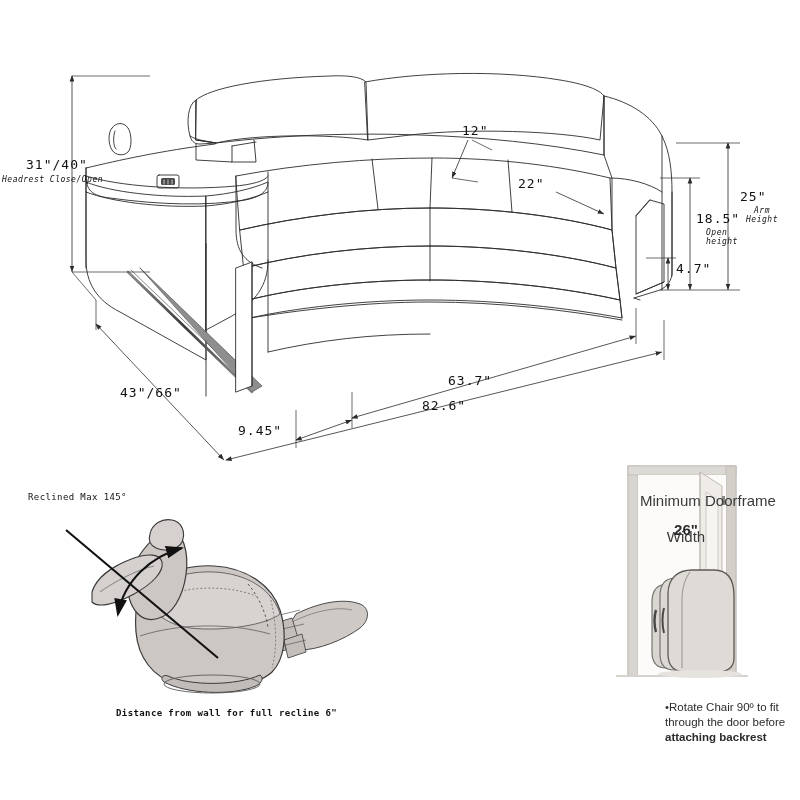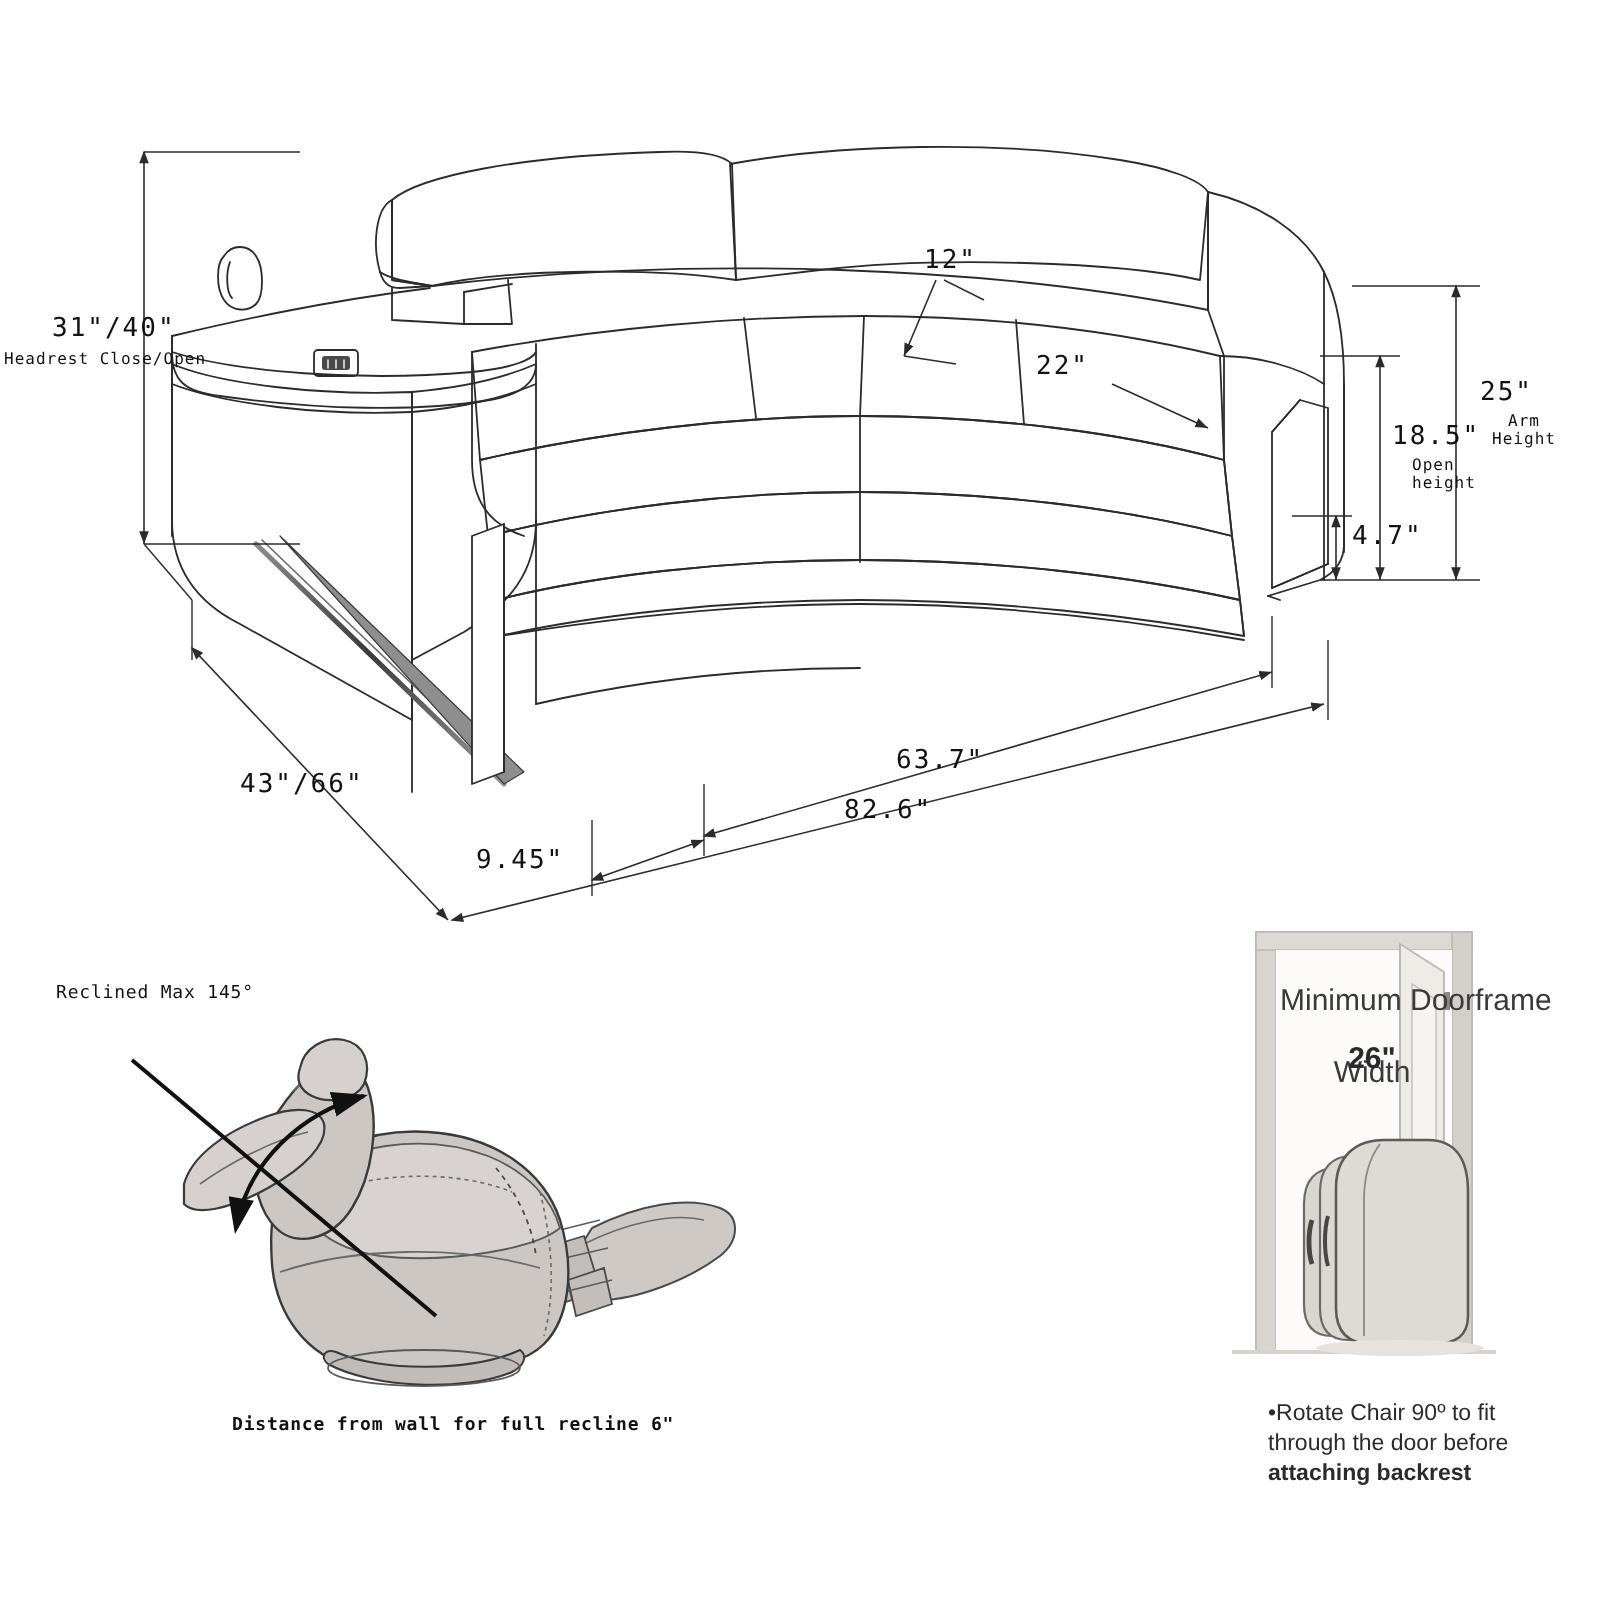--- a/index.html
+++ b/index.html
@@ -2,24 +2,24 @@
 <html><head>
 <meta charset="utf-8">
 <style>
   html,body{margin:0;padding:0;background:#ffffff;}
   body{width:800px;height:800px;position:relative;overflow:hidden;
        font-family:"DejaVu Sans Mono","Liberation Mono",monospace;color:#111;}
   .stage{position:absolute;inset:0;}
   svg{position:absolute;top:0;left:0;width:800px;height:800px;overflow:visible;}
   .lbl{position:absolute;white-space:pre;line-height:1.15;}
   .dim{font-family:"DejaVu Sans Mono","Liberation Mono",monospace;font-size:13px;letter-spacing:1px;color:#111;}
-  .dim-sm{font-family:"DejaVu Sans Mono","Liberation Mono",monospace;font-size:8px;letter-spacing:.5px;color:#111;}
+  .dim-sm{font-family:"DejaVu Sans Mono","Liberation Mono",monospace;font-size:8px;letter-spacing:.5px;color:#111;font-style:italic;}
   .note{font-family:"DejaVu Sans Mono","Liberation Mono",monospace;font-size:9px;letter-spacing:.4px;color:#111;}
   .door-t{font-family:Liberation Sans, sans-serif;font-size:15px;color:#3a3a3a;text-align:center;line-height:1.25;}
-  .door-n{font-family:"Liberation Sans",sans-serif;font-size:11.5px;color:#2b2b2b;line-height:1.35;}
+  .door-n{font-family:"Liberation Sans",sans-serif;font-size:11.5px;color:#2b2b2b;line-height:1.35;margin-left:31px;}
   .door-big{font-family:"Liberation Sans",sans-serif;font-size:15px;font-weight:bold;color:#2b2b2b;}
   .ctr{text-align:center;}
 </style>
 </head>
 <body>
 
 <div class="stage">
 
   <svg viewBox="0 0 800 800">
     <defs>

